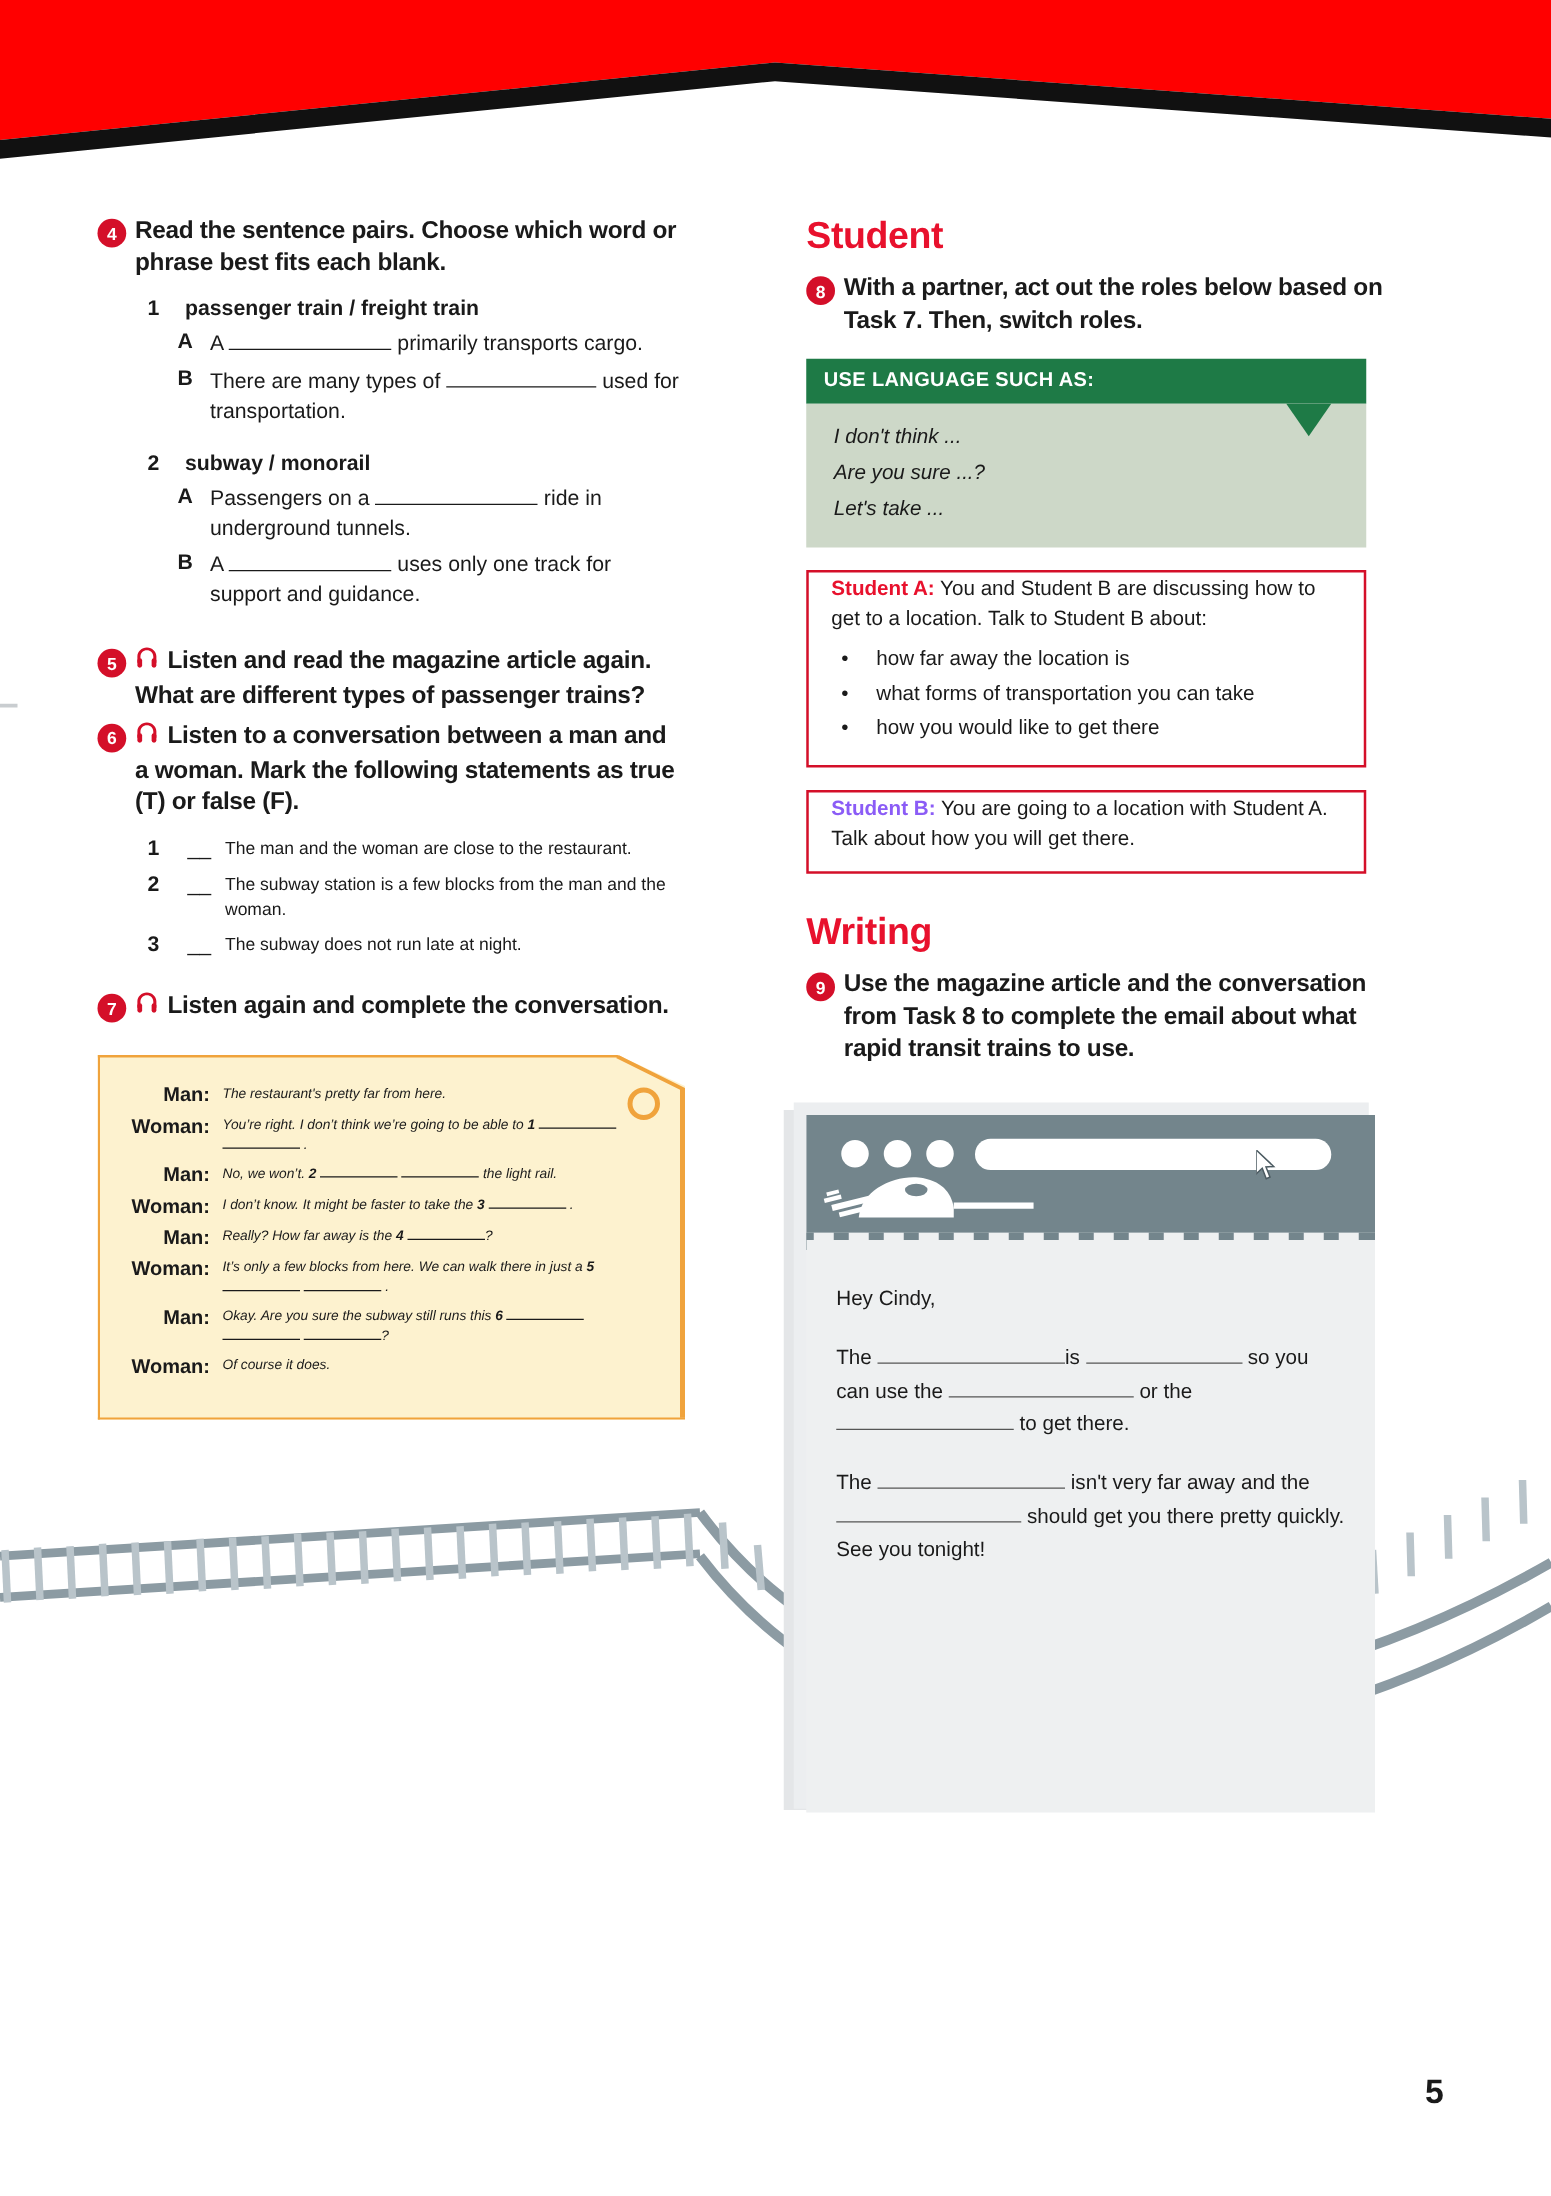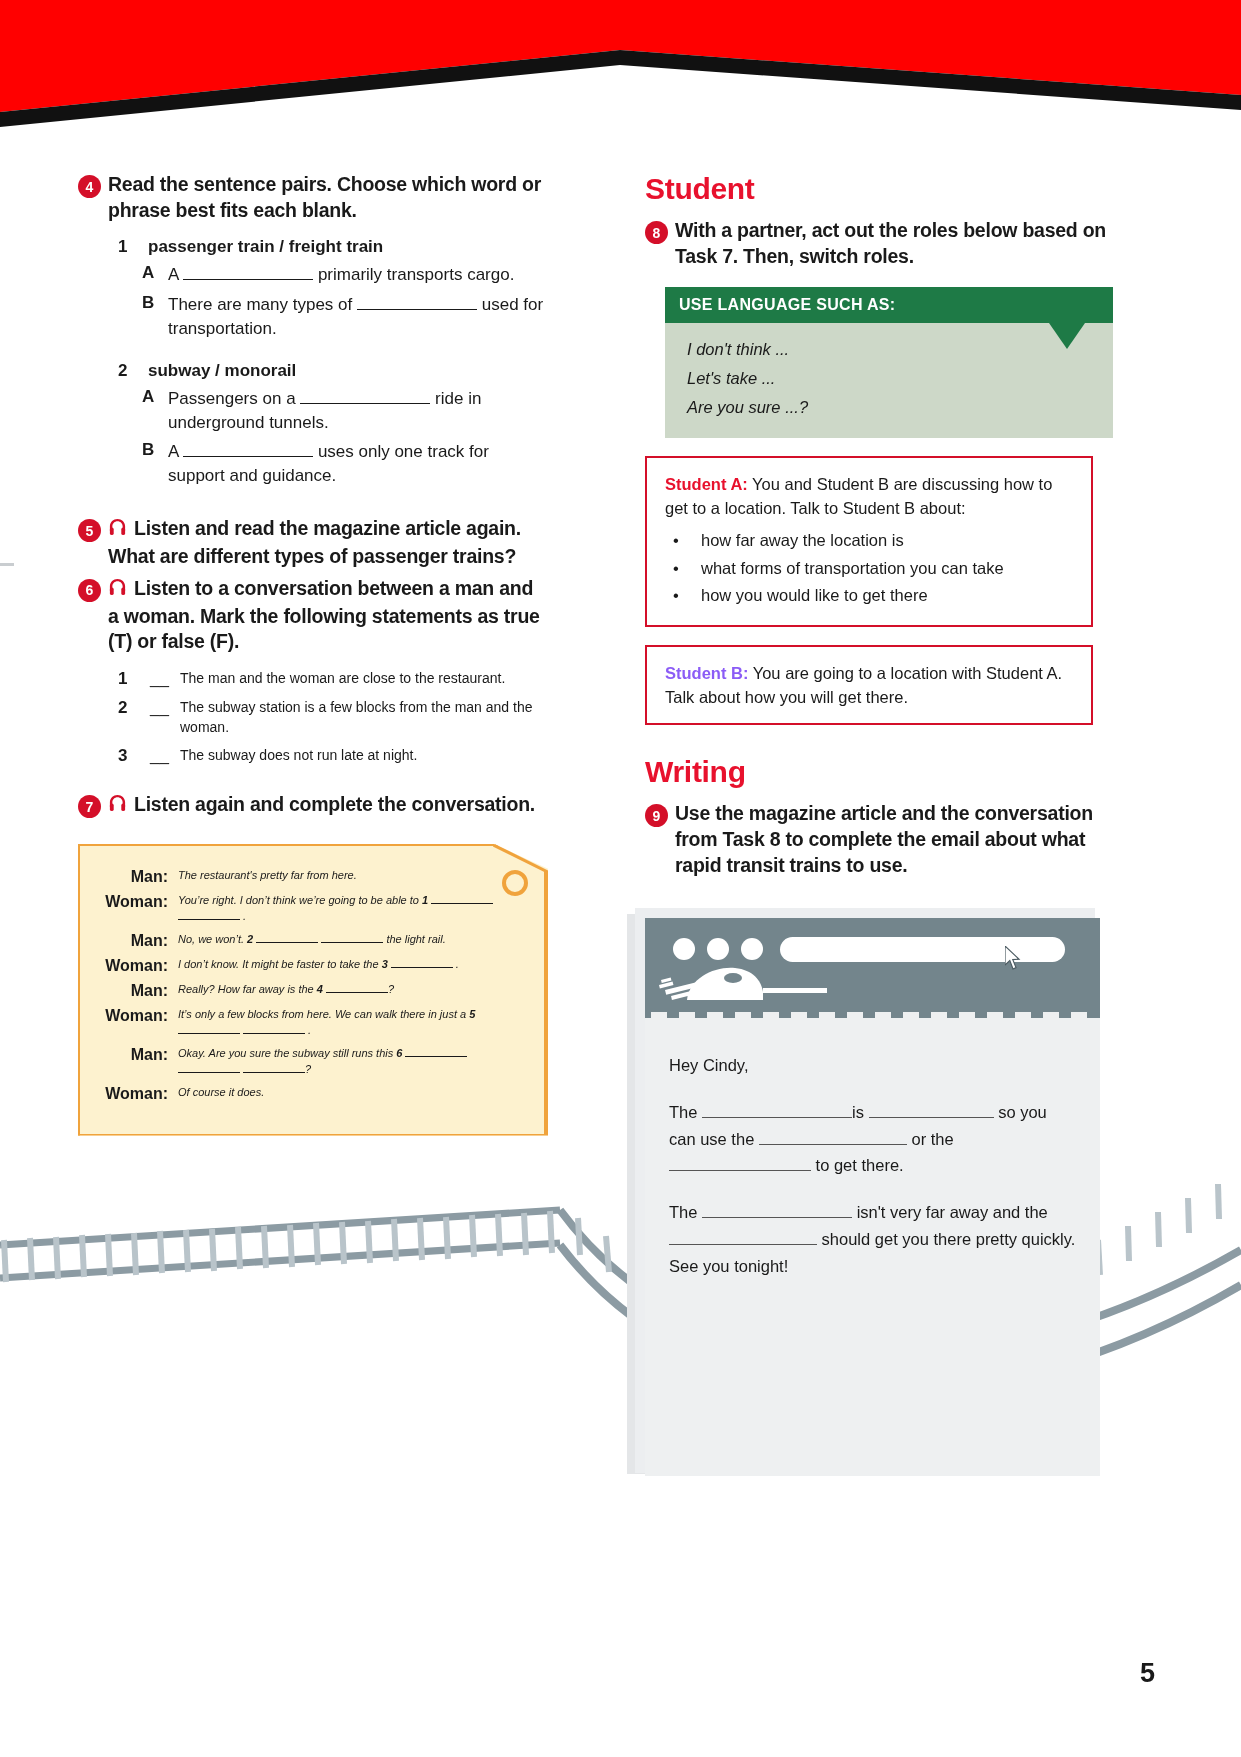--- a/index.html
+++ b/index.html
@@ -78,35 +78,35 @@
   .dlg-who { flex:0 0 92px; text-align:right; font-size:16px; font-weight:bold; padding-right:10px; }
   .dlg-txt { flex:1; font-size:11px; line-height:1.45;font-style:italic; }
   .dlg-row.justify .dlg-txt { text-align:justify; }
   .ring {
     position:absolute; right:20px; top:26px;
     width:26px; height:26px; border-radius:50%;
     border:4px solid #f0a33c; background:#fdf2cf;
   }
 
   
-  .ul-wrap { margin-top:18px; position:relative; width:448px;margin-left:20px; }
+  .ul-wrap { margin-top:18px; position:relative; width:448px; }
   .ul-head {
     background:#1e7a46; color:#fff; font-size:16px; font-weight:bold;
     letter-spacing:0.3px; padding:9px 14px;
   }
   .ul-body { background:#cdd8c8; padding:12px 26px 16px 22px; position:relative; }
   .ul-body div { font-size:16.5px; font-style:italic; line-height:1.75; }
   .ul-tail {
     position:absolute; right:28px; top:0; width:0; height:0;
     border-left:18px solid transparent; border-right:18px solid transparent;
     border-top:26px solid #1e7a46;
   }
 
   
-  .sbox { border:2.5px solid #d40f29; padding:15px 16px 14px 18px; margin-top:18px; width:448px; }
+  .sbox { border:2.5px solid #d40f29; padding:2px 16px 14px 18px; margin-top:18px; width:448px; }
   .sbox p { font-size:16.5px; line-height:1.42; }
   .s-label { color:#e8112d; font-weight:bold; }
   .sbox ul { list-style:none; margin-top:8px; }
   .sbox li { font-size:16.5px; line-height:1.5; display:flex; margin-bottom:3px; }
   .bul { flex:0 0 36px; padding-left:8px; }
 
   
   .email-wrap { position:relative; margin-top:24px; width:470px; height:590px; }
   .email-shadow {
     position:absolute; left:-18px; top:12px; width:455px; height:560px;
@@ -377,22 +377,22 @@
     <div class="task">
       <div class="task-num">8</div>
       <div class="task-text">With a partner, act out the roles below based on Task 7. Then, switch roles.</div>
     </div>
 
     <div class="ul-wrap">
       <div class="ul-head">USE LANGUAGE SUCH AS:</div>
       <div class="ul-body">
         <div class="ul-tail"></div>
         <div>I don't think ...</div>
+        <div>Are you sure ...?</div>
         <div>Let's take ...</div>
-        <div>Are you sure ...?</div>
       </div>
     </div>
 
     <div class="sbox">
       <p>
         <span class="s-label">Student A:</span>
         <span>You and Student B are discussing how to get to a location. Talk to Student B about:</span>
       </p>
       <ul>
         <li>

